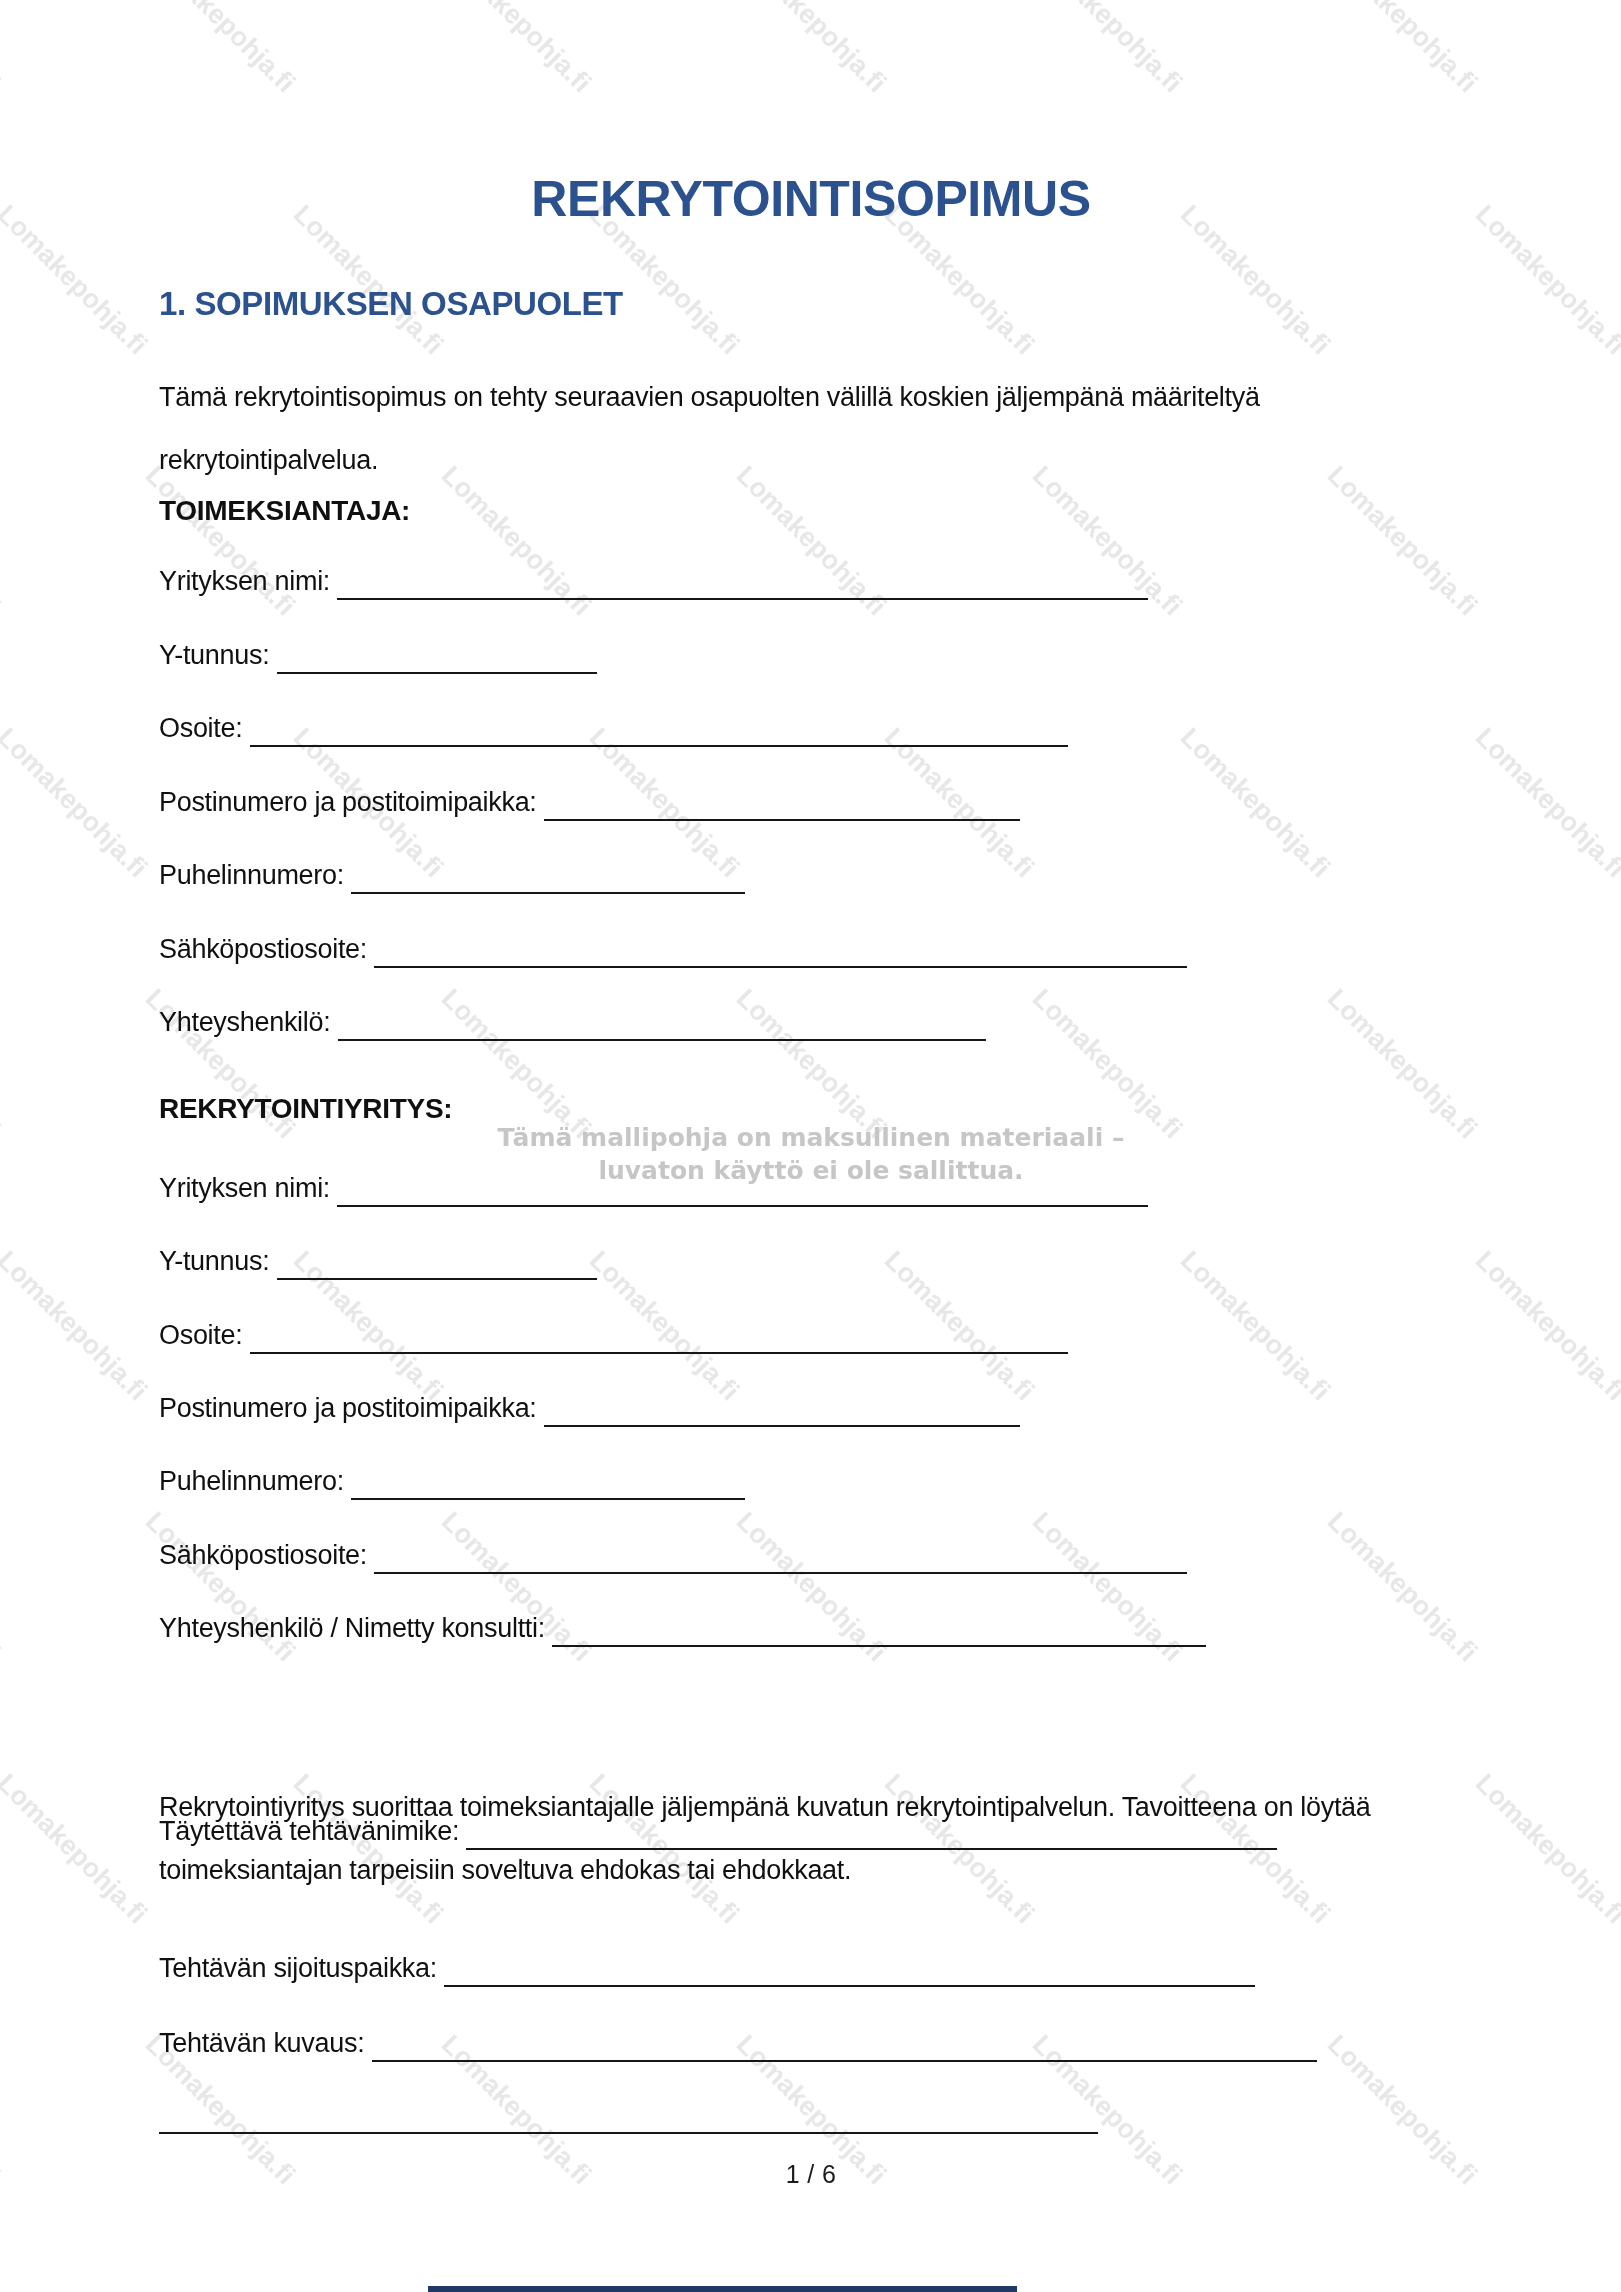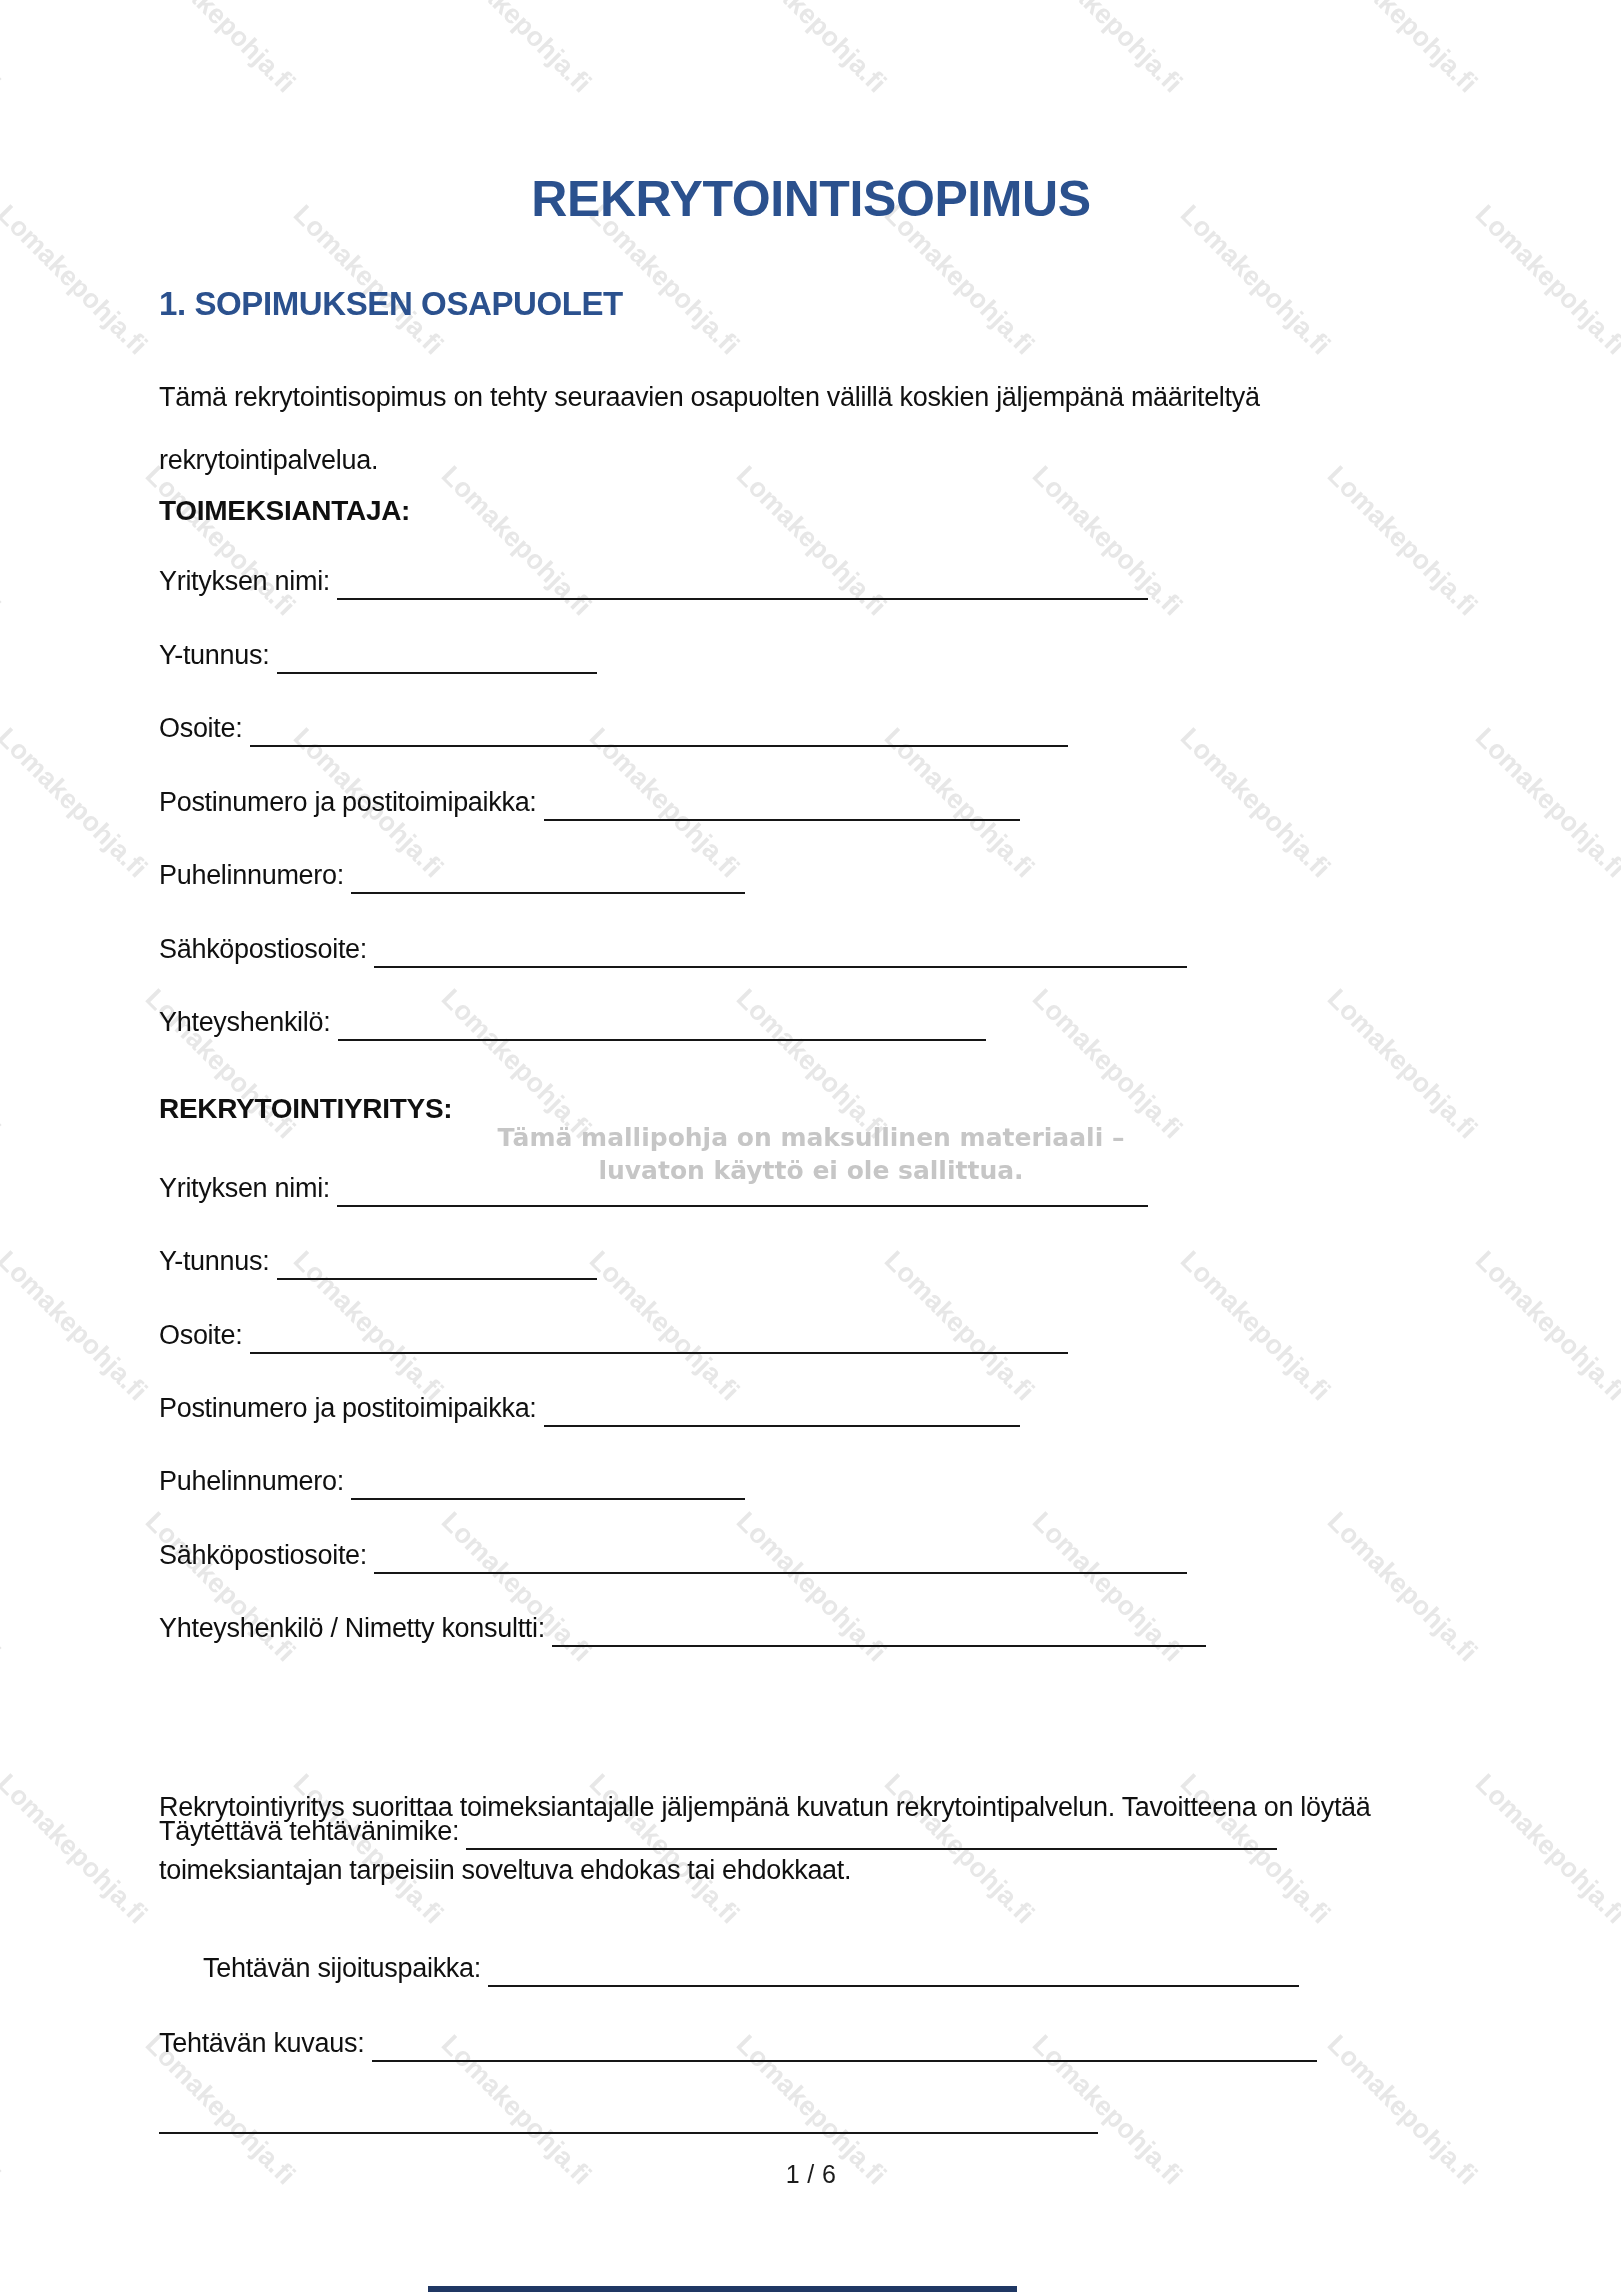--- a/index.html
+++ b/index.html
@@ -233,21 +233,21 @@
     </div>
 
 
     <div class="para" style="top:1776px">Rekrytointiyritys suorittaa toimeksiantajalle jäljempänä kuvatun rekrytointipalvelun. Tavoitteena on löytää toimeksiantajan tarpeisiin soveltuva ehdokas tai ehdokkaat.</div>
 
     <div id="assignment-fields">
         <div class="field" style="top: 1812px;">
           <span class="flabel">Täytettävä tehtävänimike:</span>
           <span class="fline" style="width: 811px;"></span>
         </div>
-        <div class="field" style="top: 1949px; margin-left: 44px;">
+        <div class="field" style="top: 1949px;">
           <span class="flabel">Tehtävän sijoituspaikka:</span>
           <span class="fline" style="width: 811px;"></span>
         </div>
         <div class="field" style="top: 2024px;">
           <span class="flabel">Tehtävän kuvaus:</span>
           <span class="fline" style="width: 945px;"></span>
         </div>
       </div>
 
     <div class="fline-solo" style="top:2096px;width:939px"></div>

